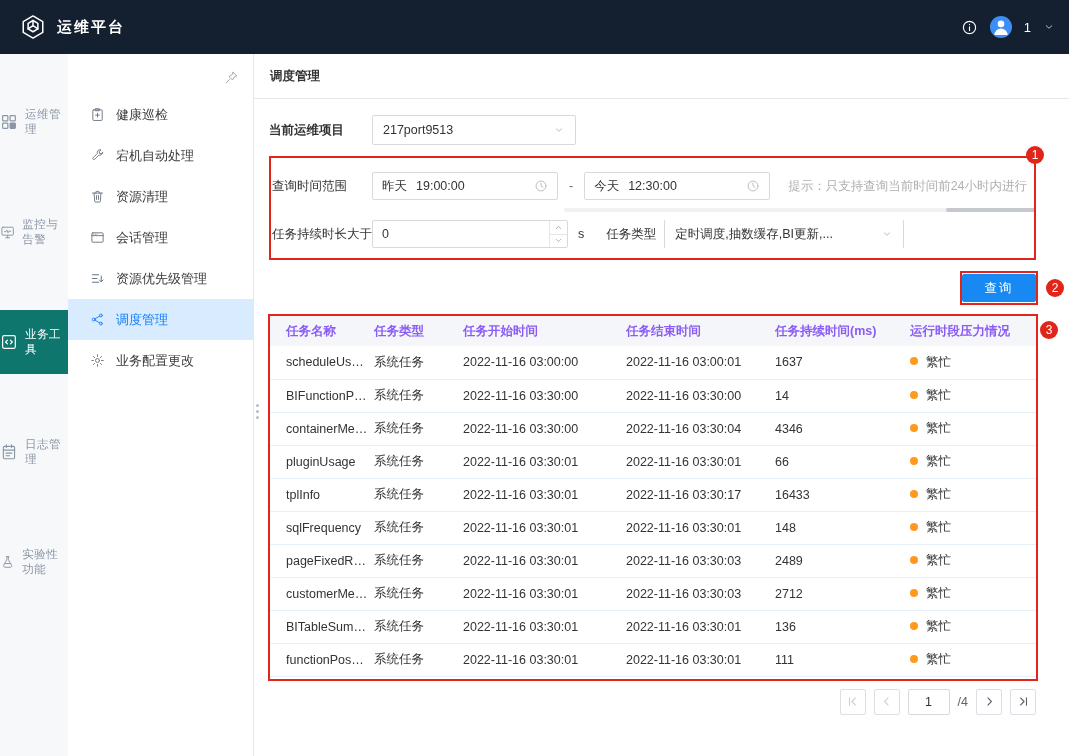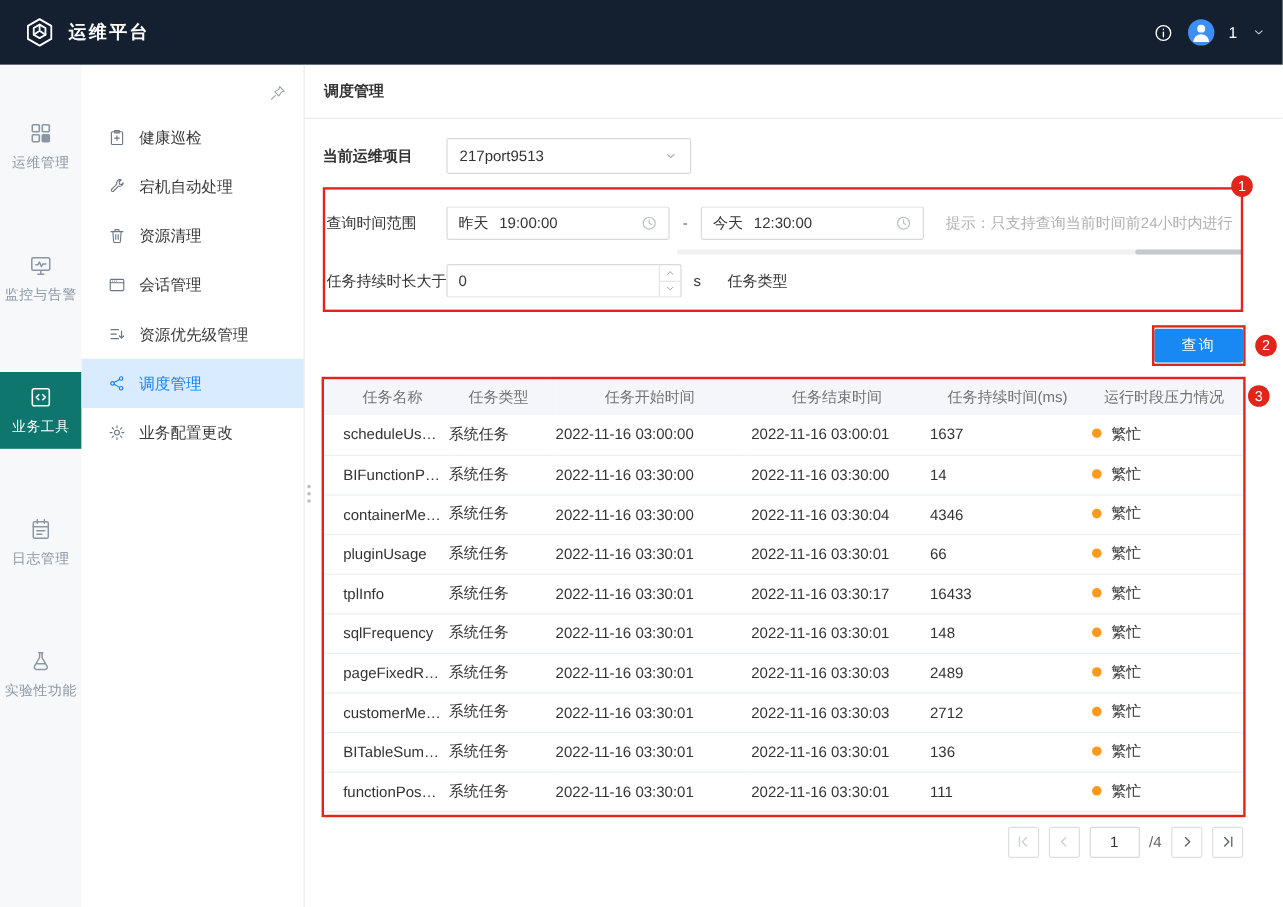--- a/index.html
+++ b/index.html
@@ -19,21 +19,21 @@
   .avatar svg { width:100%; height:100%; }
   .tb-count { font-size:13px; }
   .tb-chevron { width:12px; height:12px; color:#cfd6dd; }
   .tb-chevron svg { width:100%; height:100%; }
 
   
   .layout { flex:1; display:flex; min-height:0; }
 
   
   .pnav { width:68px; background:#f7f8fa; padding-top:36px; flex:none; display:flex; flex-direction:column; align-items:stretch; }
-  .pnav-item { height:64px; margin-bottom:46px; display:flex; flex-direction:column; align-items:center; justify-content:center; gap:7px; color:#8b96a5; cursor:pointer; }
+  .pnav-item { height:64px; margin-bottom:46px; display:flex; align-items:center; justify-content:center; gap:7px; color:#8b96a5; cursor:pointer; }
   .pnav-item.active { background:#0f766e; color:#fff; }
   .pnav-icon { width:20px; height:20px; }
   .pnav-icon svg { width:100%; height:100%; }
   .pnav-label { font-size:11.5px; letter-spacing:.5px; }
 
   
   .snav { width:186px; background:#fff; border-right:1px solid #e7e7e7; position:relative; padding-top:40px; flex:none; }
   .snav-pin { position:absolute; top:16px; right:14px; width:15px; height:15px; color:#9aa3ad; cursor:pointer; }
   .snav-pin svg { width:100%; height:100%; }
   .snav-item { height:41px; display:flex; align-items:center; padding-left:22px; gap:11px; font-size:13px; color:#3a3a3a; cursor:pointer; }
@@ -84,21 +84,21 @@
   .type-select { width:240px; margin-left:8px; }
 
   
   .btn-row { margin-top:14px; display:flex; justify-content:flex-end; }
   .btn-wrap { position:relative; display:inline-block; }
   .btn-primary { width:74px; height:28px; background:#1889f2; color:#fff; border:none; border-radius:2px; font-size:12.5px; cursor:pointer; font-family:inherit; letter-spacing:2px; }
 
   
   .table-wrap { margin-top:14px; position:relative; }
   table.task-table { width:100%; border-collapse:collapse; table-layout:fixed; }
-  .task-table thead th { height:30px; background:#f4f6f9; font-weight:normal; color:#737373; text-align:center; font-size:12.5px; }
+  .task-table thead th { height:30px; background:#f4f6f9; font-weight:bold; color:#8b5cf6; text-align:left; font-size:12.5px; }
   .task-table tbody td { height:33px; border-bottom:1px solid #e9f1f8; color:#333; font-size:12.5px; }
   .task-table th:first-child, .task-table td:first-child { padding-left:17px; }
   .task-table td, .task-table th { overflow:hidden; white-space:nowrap; text-overflow:ellipsis; padding-right:6px; }
   .dot { display:inline-block; width:8px; height:8px; border-radius:50%; background:#ff9a1e; margin-right:8px; vertical-align:middle; position:relative; top:-1px; }
 
   
   .pagination { margin-top:12px; display:flex; justify-content:flex-end; align-items:center; gap:8px; padding-bottom:8px; }
   .pg-btn { width:26px; height:26px; border:1px solid #dcdfe3; border-radius:2px; background:#fff; display:flex; align-items:center; justify-content:center; cursor:pointer; color:#5a6068; }
   .pg-btn.disabled { color:#ccd0d5; cursor:default; }
   .pg-btn svg { width:13px; height:13px; }
@@ -313,20 +313,26 @@
                   </span>
                 <span class="spin-btn">
                     <svg viewBox="0 0 24 24" fill="none" stroke="currentColor" stroke-width="2.2" stroke-linecap="round" stroke-linejoin="round">
                       <path d="M6 9l6 6 6-6"></path>
                     </svg>
                   </span>
               </span>
             </span>
             <span class="q-unit">s</span>
             <span class="type-label">任务类型</span>
+            <div class="select-box type-select">
+              <span class="sel-value">定时调度,抽数缓存,BI更新,...</span>
+              <span class="chev"><svg viewBox="0 0 24 24" fill="none" stroke="currentColor" stroke-width="1.7" stroke-linecap="round" stroke-linejoin="round">
+                    <path d="M6.5 9.5l5.5 5 5.5-5"></path>
+                  </svg></span>
+            </div>
           </div>
         </div>
 
         <div class="btn-row">
           <span class="btn-wrap">
             <div class="red-frame frame-btn"></div>
             <span class="red-badge badge-2">2</span>
             <button class="btn-primary">查询</button>
           </span>
         </div>

